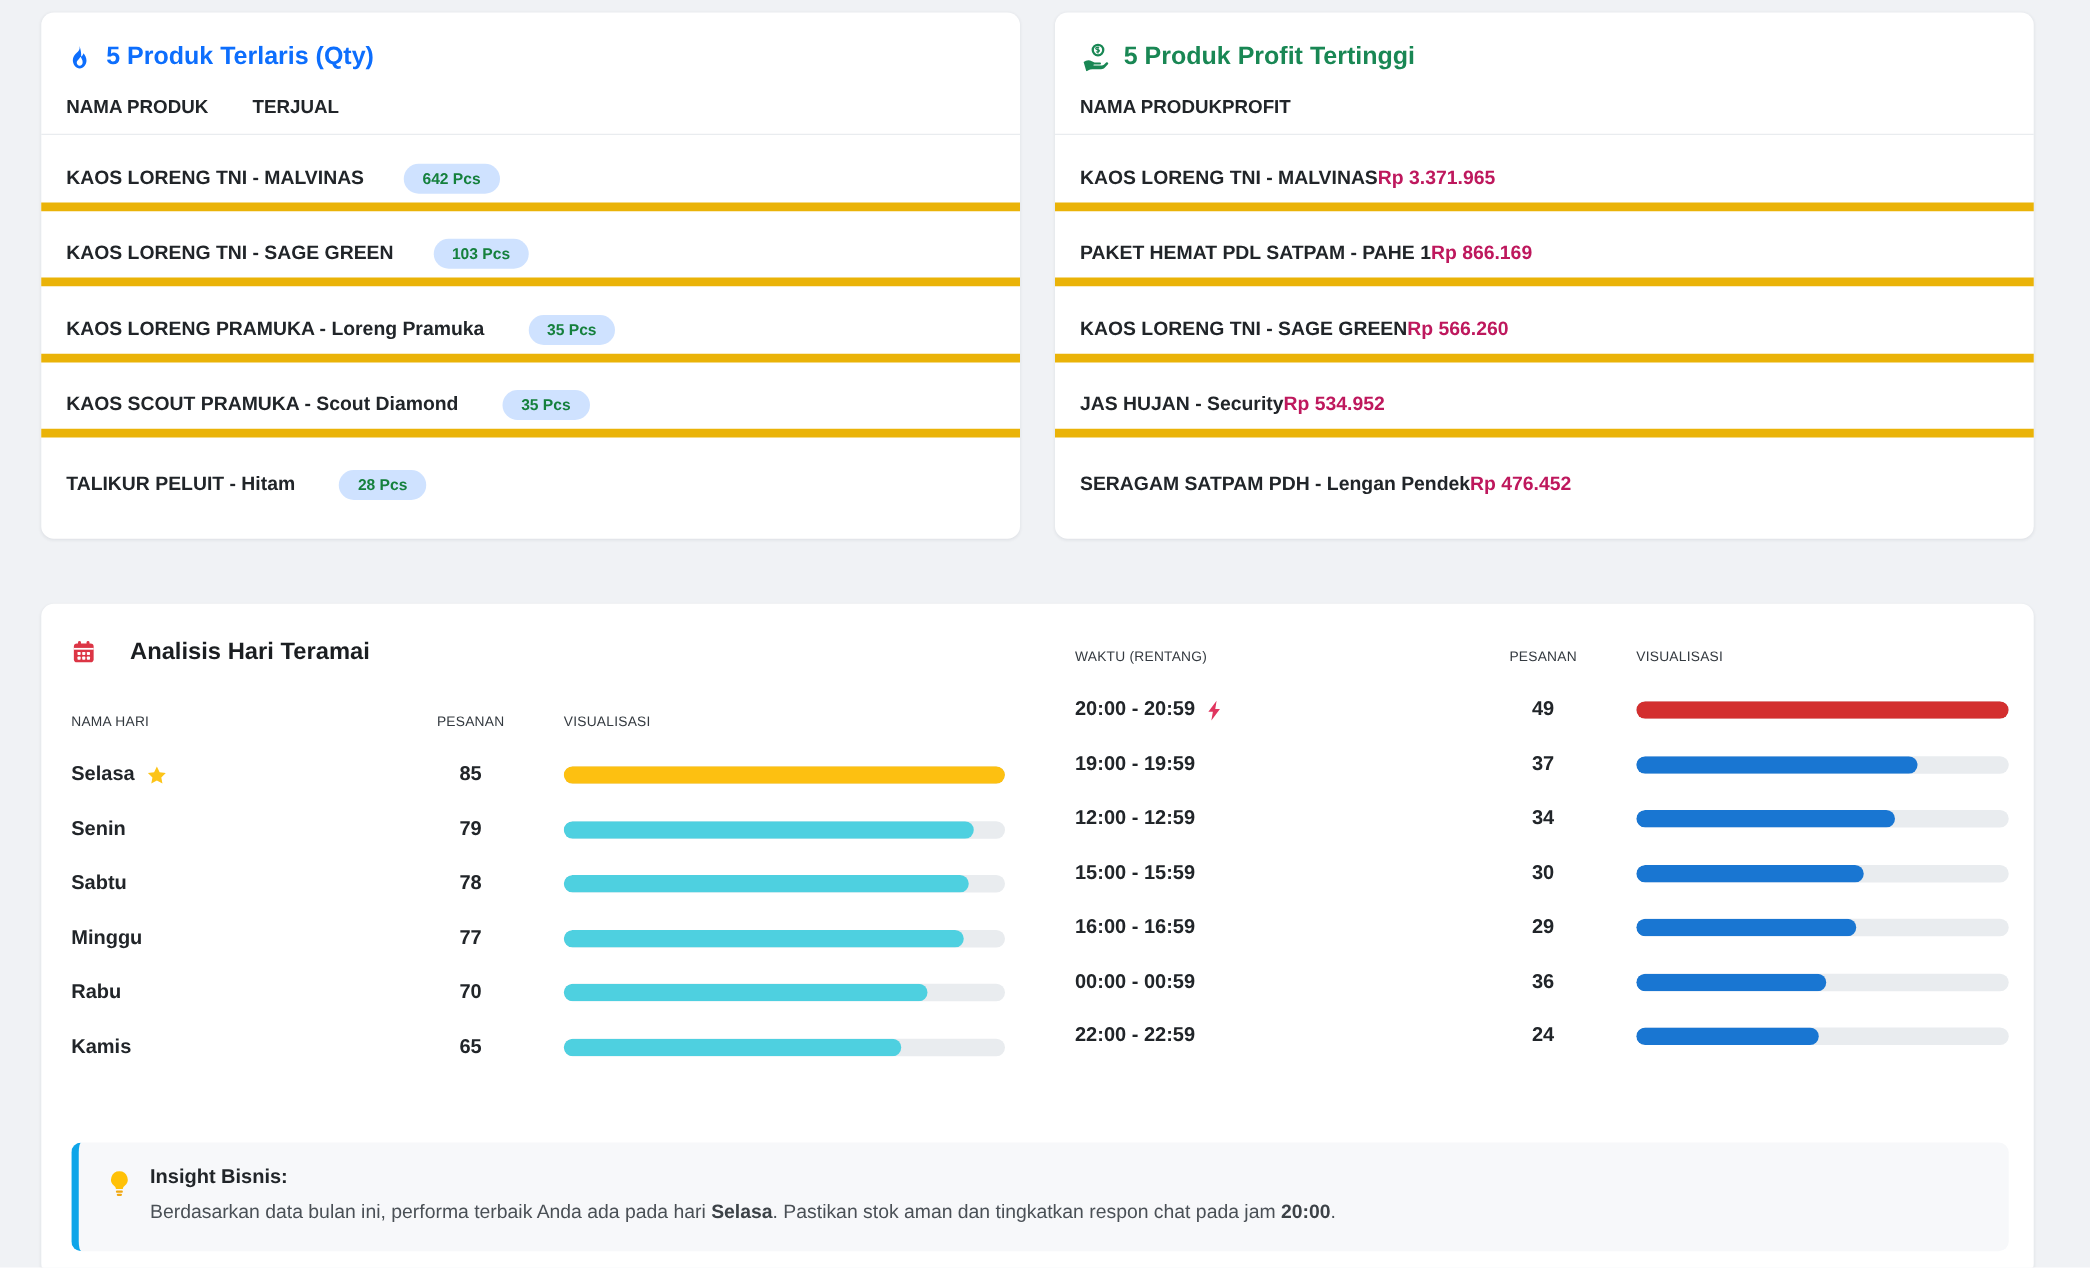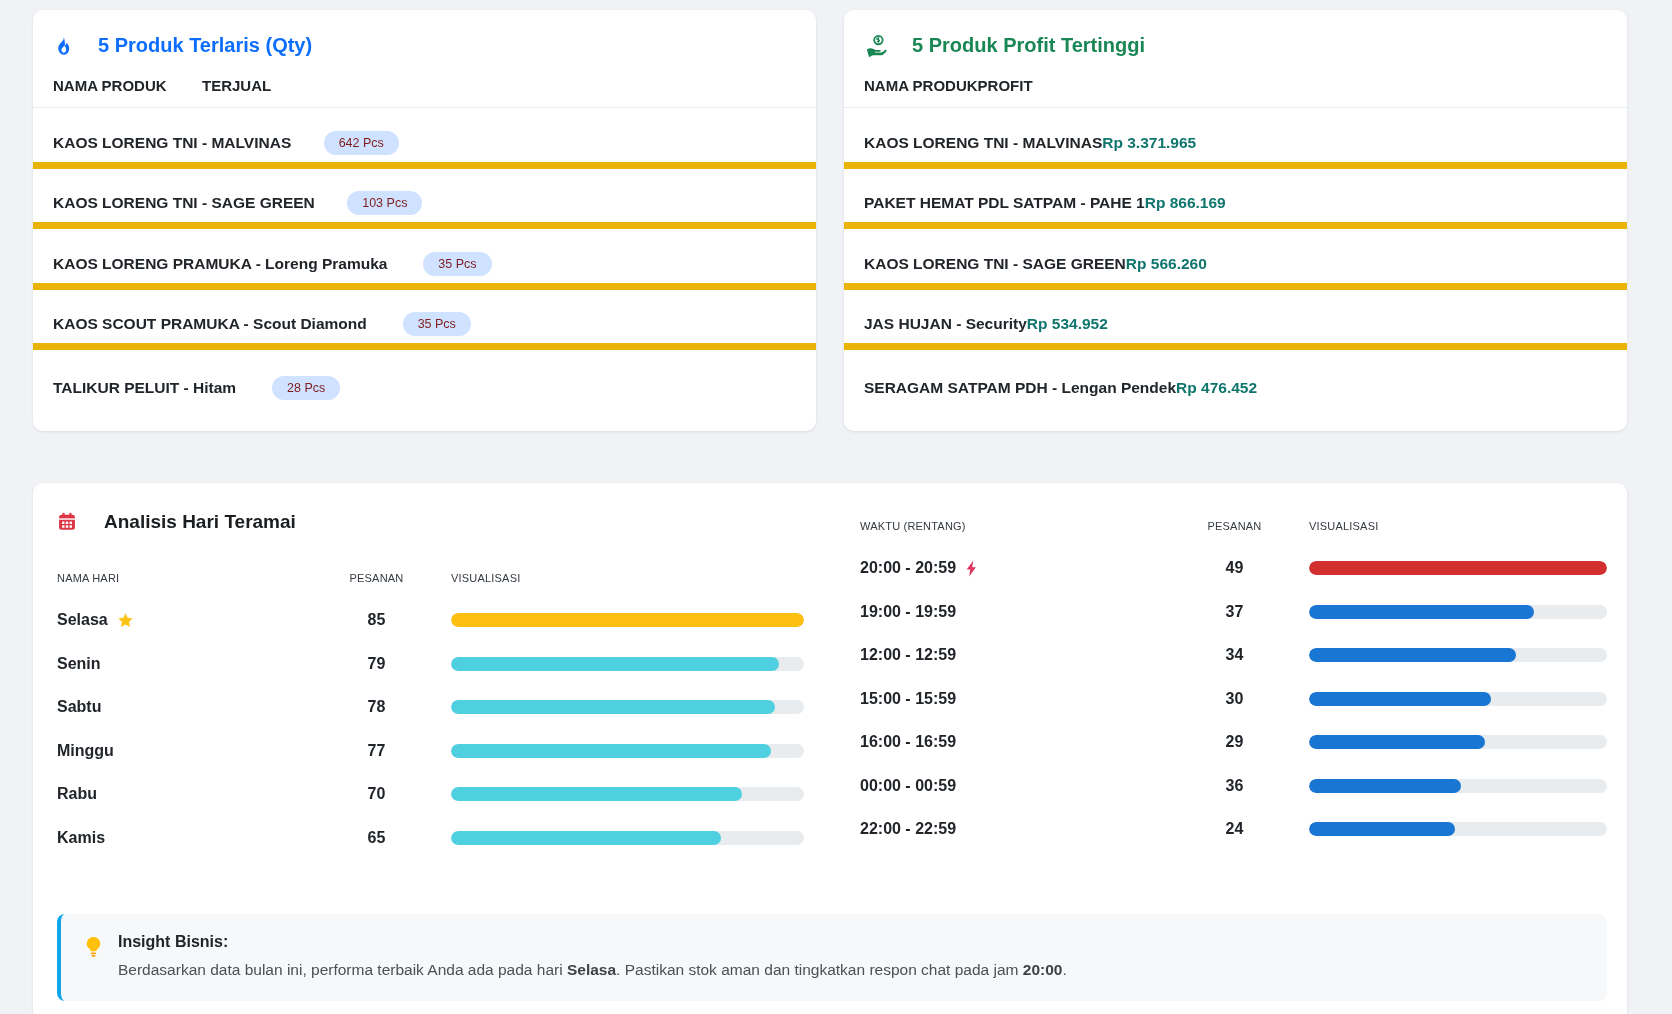--- a/index.html
+++ b/index.html
@@ -13,58 +13,58 @@
   .page { padding:10px 45px 0 33px; }
 
   .card {
     background:#ffffff; border-radius:10px;
     box-shadow:0 1px 3px rgba(25,35,55,.09);
   }
 
   
   .top-grid { display:grid; grid-template-columns:1fr 1fr; gap:28px; }
   .tcard { padding:16px 22px 4px 20px; }
-  .tcard-title { display:flex; align-items:center; gap:24px; font-size:20px; font-weight:bold; margin:8px 0 20px 0; }
+  .tcard-title { display:flex; align-items:center; gap:11px; font-size:20px; font-weight:bold; margin:8px 0 20px 0; }
   .tcard-title.blue  { color:#0d6efd; }
   .tcard-title.green { color:#198754; }
   .thead, .prow {
     display:flex; align-items:center;
     margin:0 -22px 16px -20px; padding:0 32px 0 20px;
   }
   .thead { font-weight:bold; font-size:15px; padding-bottom:13px; border-bottom:1px solid #e9ecef; }
   .prow  { height:44.5px; border-bottom:7px solid #eab308; font-weight:bold; font-size:15.5px; }
   .prow:last-child { border-bottom:none; }
   .valcol-c { width:140px; text-align:center; display:flex; justify-content:center; }
   .thead .valcol-c { display:block; }
   .pill {
-    background:#cfe2ff; color:#7f1d1d; font-size:12.5px; font-weight:normal;
+    background:#cfe2ff; color:#15803d; font-size:12.5px; font-weight:bold;
     padding:5px 15px; border-radius:50px; white-space:nowrap;
   }
-  .profit-val { color:#0f766e; font-weight:bold; font-size:15.5px; white-space:nowrap; }
+  .profit-val { color:#be185d; font-weight:bold; font-size:15.5px; white-space:nowrap; }
 
   
   .analysis-card { margin-top:52px; padding:26px 20px 20px 24px; }
   .analysis-grid { display:grid; grid-template-columns:1fr 1fr; column-gap:56px; }
   .atitle { display:flex; align-items:center; gap:27px; font-size:19px; font-weight:bold; color:#1b1e21; margin:2px 0 28px 0; }
   .ahead {
     display:grid; align-items:center; font-size:11px; color:#343a40;
     letter-spacing:.2px; margin-bottom:4px; height:34px;
   }
   .arow { display:grid; align-items:center; height:43.5px; font-size:16px; font-weight:bold; }
   .cols-days  { grid-template-columns:245px 105px 1fr; column-gap:22px; }
   .cols-hours { grid-template-columns:300px 105px 1fr; column-gap:22px; }
   .acell-label { display:flex; align-items:center; gap:9px; }
   .acell-num { text-align:center; }
   .track { height:14px; background:#e9ecef; border-radius:7px; overflow:hidden; }
   .bar { display:block; height:100%; border-radius:7px; }
 
   
   .insight {
     margin-top:54px; margin-right:0;
-    background:#f7f8fa; border-left:4px solid #0ea5e9; border-radius:8px;
+    background:#f7f8fa; border-left:6px solid #0ea5e9; border-radius:8px;
     padding:19px 24px 21px 22px;
     display:flex; align-items:flex-start; gap:14px;
   }
   .insight-icon { margin-top:2px; flex:0 0 auto; }
   .insight-title { font-weight:bold; font-size:16px; color:#212529; margin-bottom:9px; }
   .insight-body  { font-size:15.5px; color:#4a5056; line-height:1.35; }
   .insight-body b { color:#3c4247; }
 
   svg { display:block; }
 </style>

